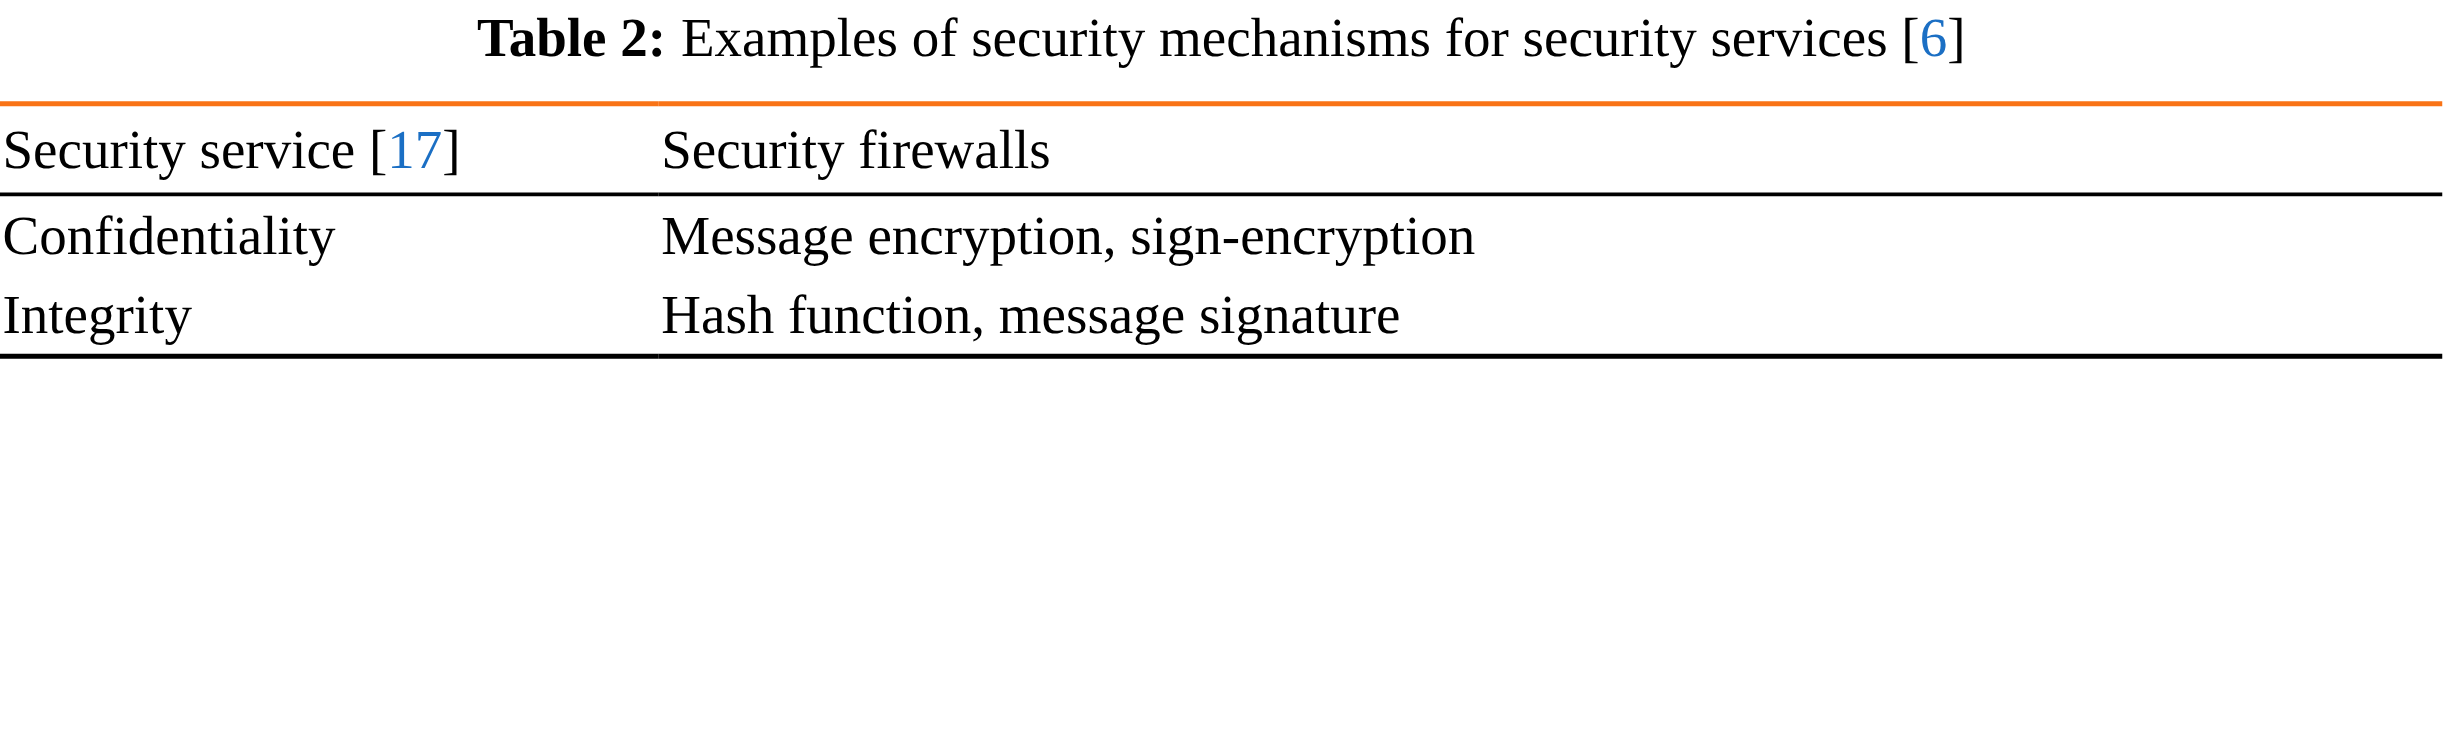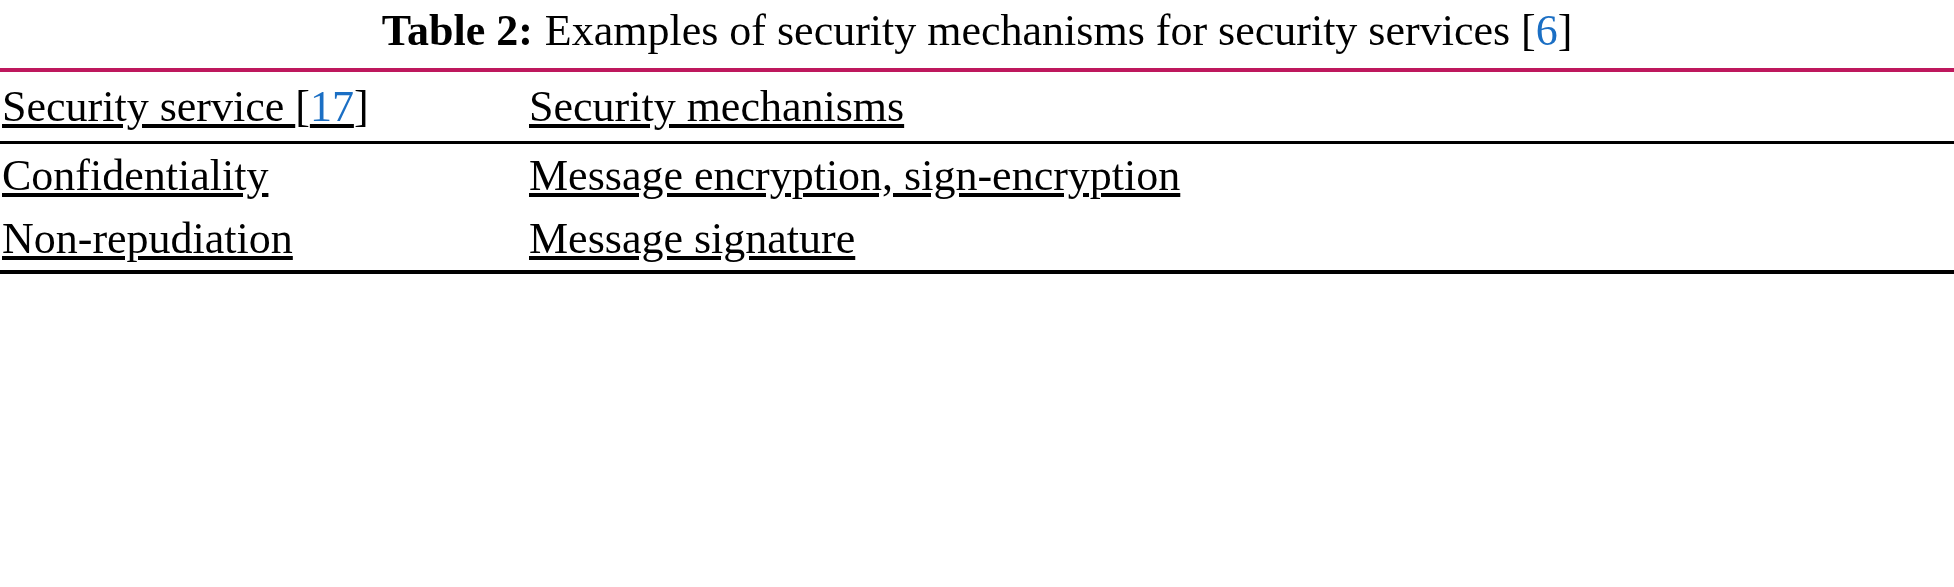--- a/index.html
+++ b/index.html
@@ -10,42 +10,41 @@
   body {
     width: 1954px;
     height: 587px;
     overflow: hidden;
     font-family: "Liberation Serif", serif;
     color: #000000;
     -webkit-font-smoothing: antialiased;
   }
   .caption {
     box-sizing: border-box;
-    height: 68px;
+    height: 81px;
     line-height: 62px;
     font-size: 44px;
     text-align: center;
     white-space: nowrap;
   }
   .caption .bold {
     font-weight: 700;
     margin-right: 12px;
   }
   .cite {
     color: #1b6fc4;
     text-decoration: none;
     cursor: pointer;
   }
   table.paper-table {
     width: 1954px;
     border-collapse: collapse;
-    border-top: 4px solid #be185d;
+    border-top: 4px solid #f97316;
     border-bottom: 4px solid #000000;
     table-layout: fixed;
-    text-decoration: underline;
   }
   col.c1 { width: 527px; }
   col.c2 { width: 1427px; }
   th, td {
     font-size: 44px;
     line-height: 57px;
     font-weight: 400;
     text-align: left;
     vertical-align: top;
     padding: 3px 0 3px 2px;
@@ -65,26 +64,26 @@
 <div class="caption"><span class="bold">Table 2:</span><span>Examples of security mechanisms for security services </span><span>[</span><a class="cite">6</a><span>]</span></div>
 
 <table class="paper-table">
   <colgroup>
       <col class="c1">
       <col class="c2">
     </colgroup>
   <thead>
     <tr>
       <th><span>Security service </span><span>[</span><a class="cite">17</a><span>]</span></th>
-      <th>Security mechanisms</th>
+      <th>Security firewalls</th>
     </tr>
   </thead>
   <tbody>
     <tr>
       <td class="svc">Confidentiality</td>
       <td class="mech">Message encryption, sign-encryption</td>
     </tr>
     <tr>
-      <td class="svc">Non-repudiation</td>
-      <td class="mech">Message signature</td>
+      <td class="svc">Integrity</td>
+      <td class="mech">Hash function, message signature</td>
     </tr>
   </tbody>
 </table>
 
 </body></html>

